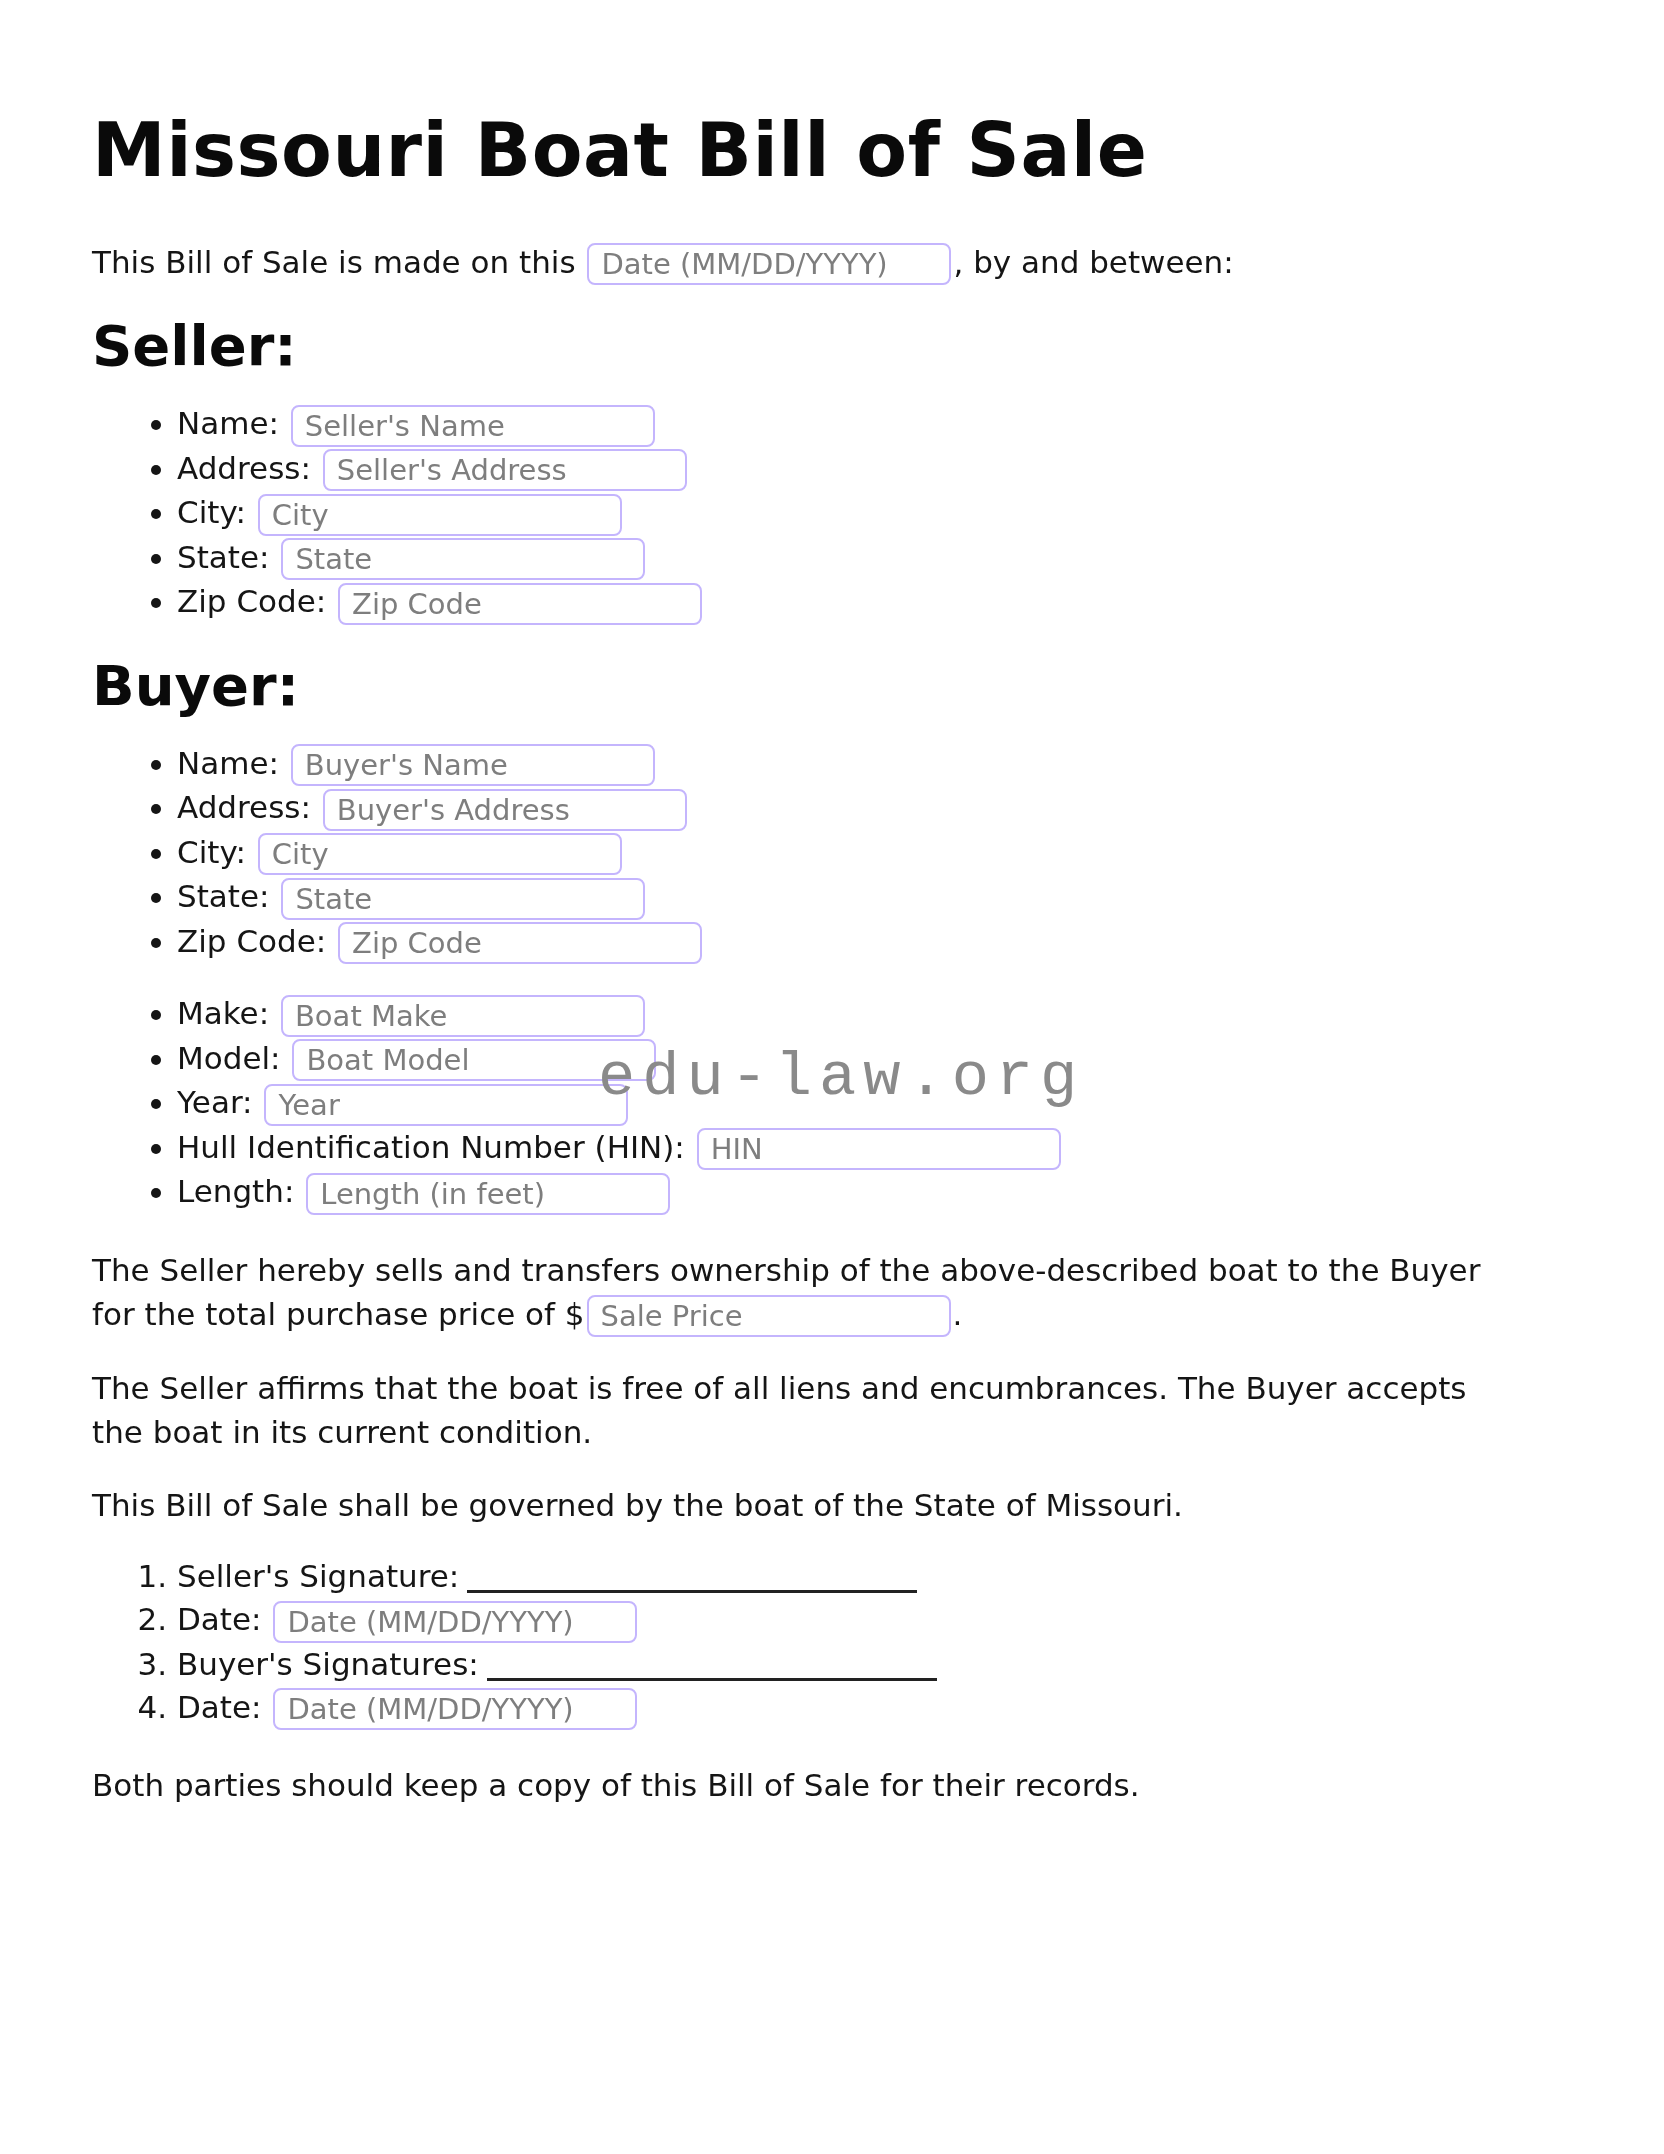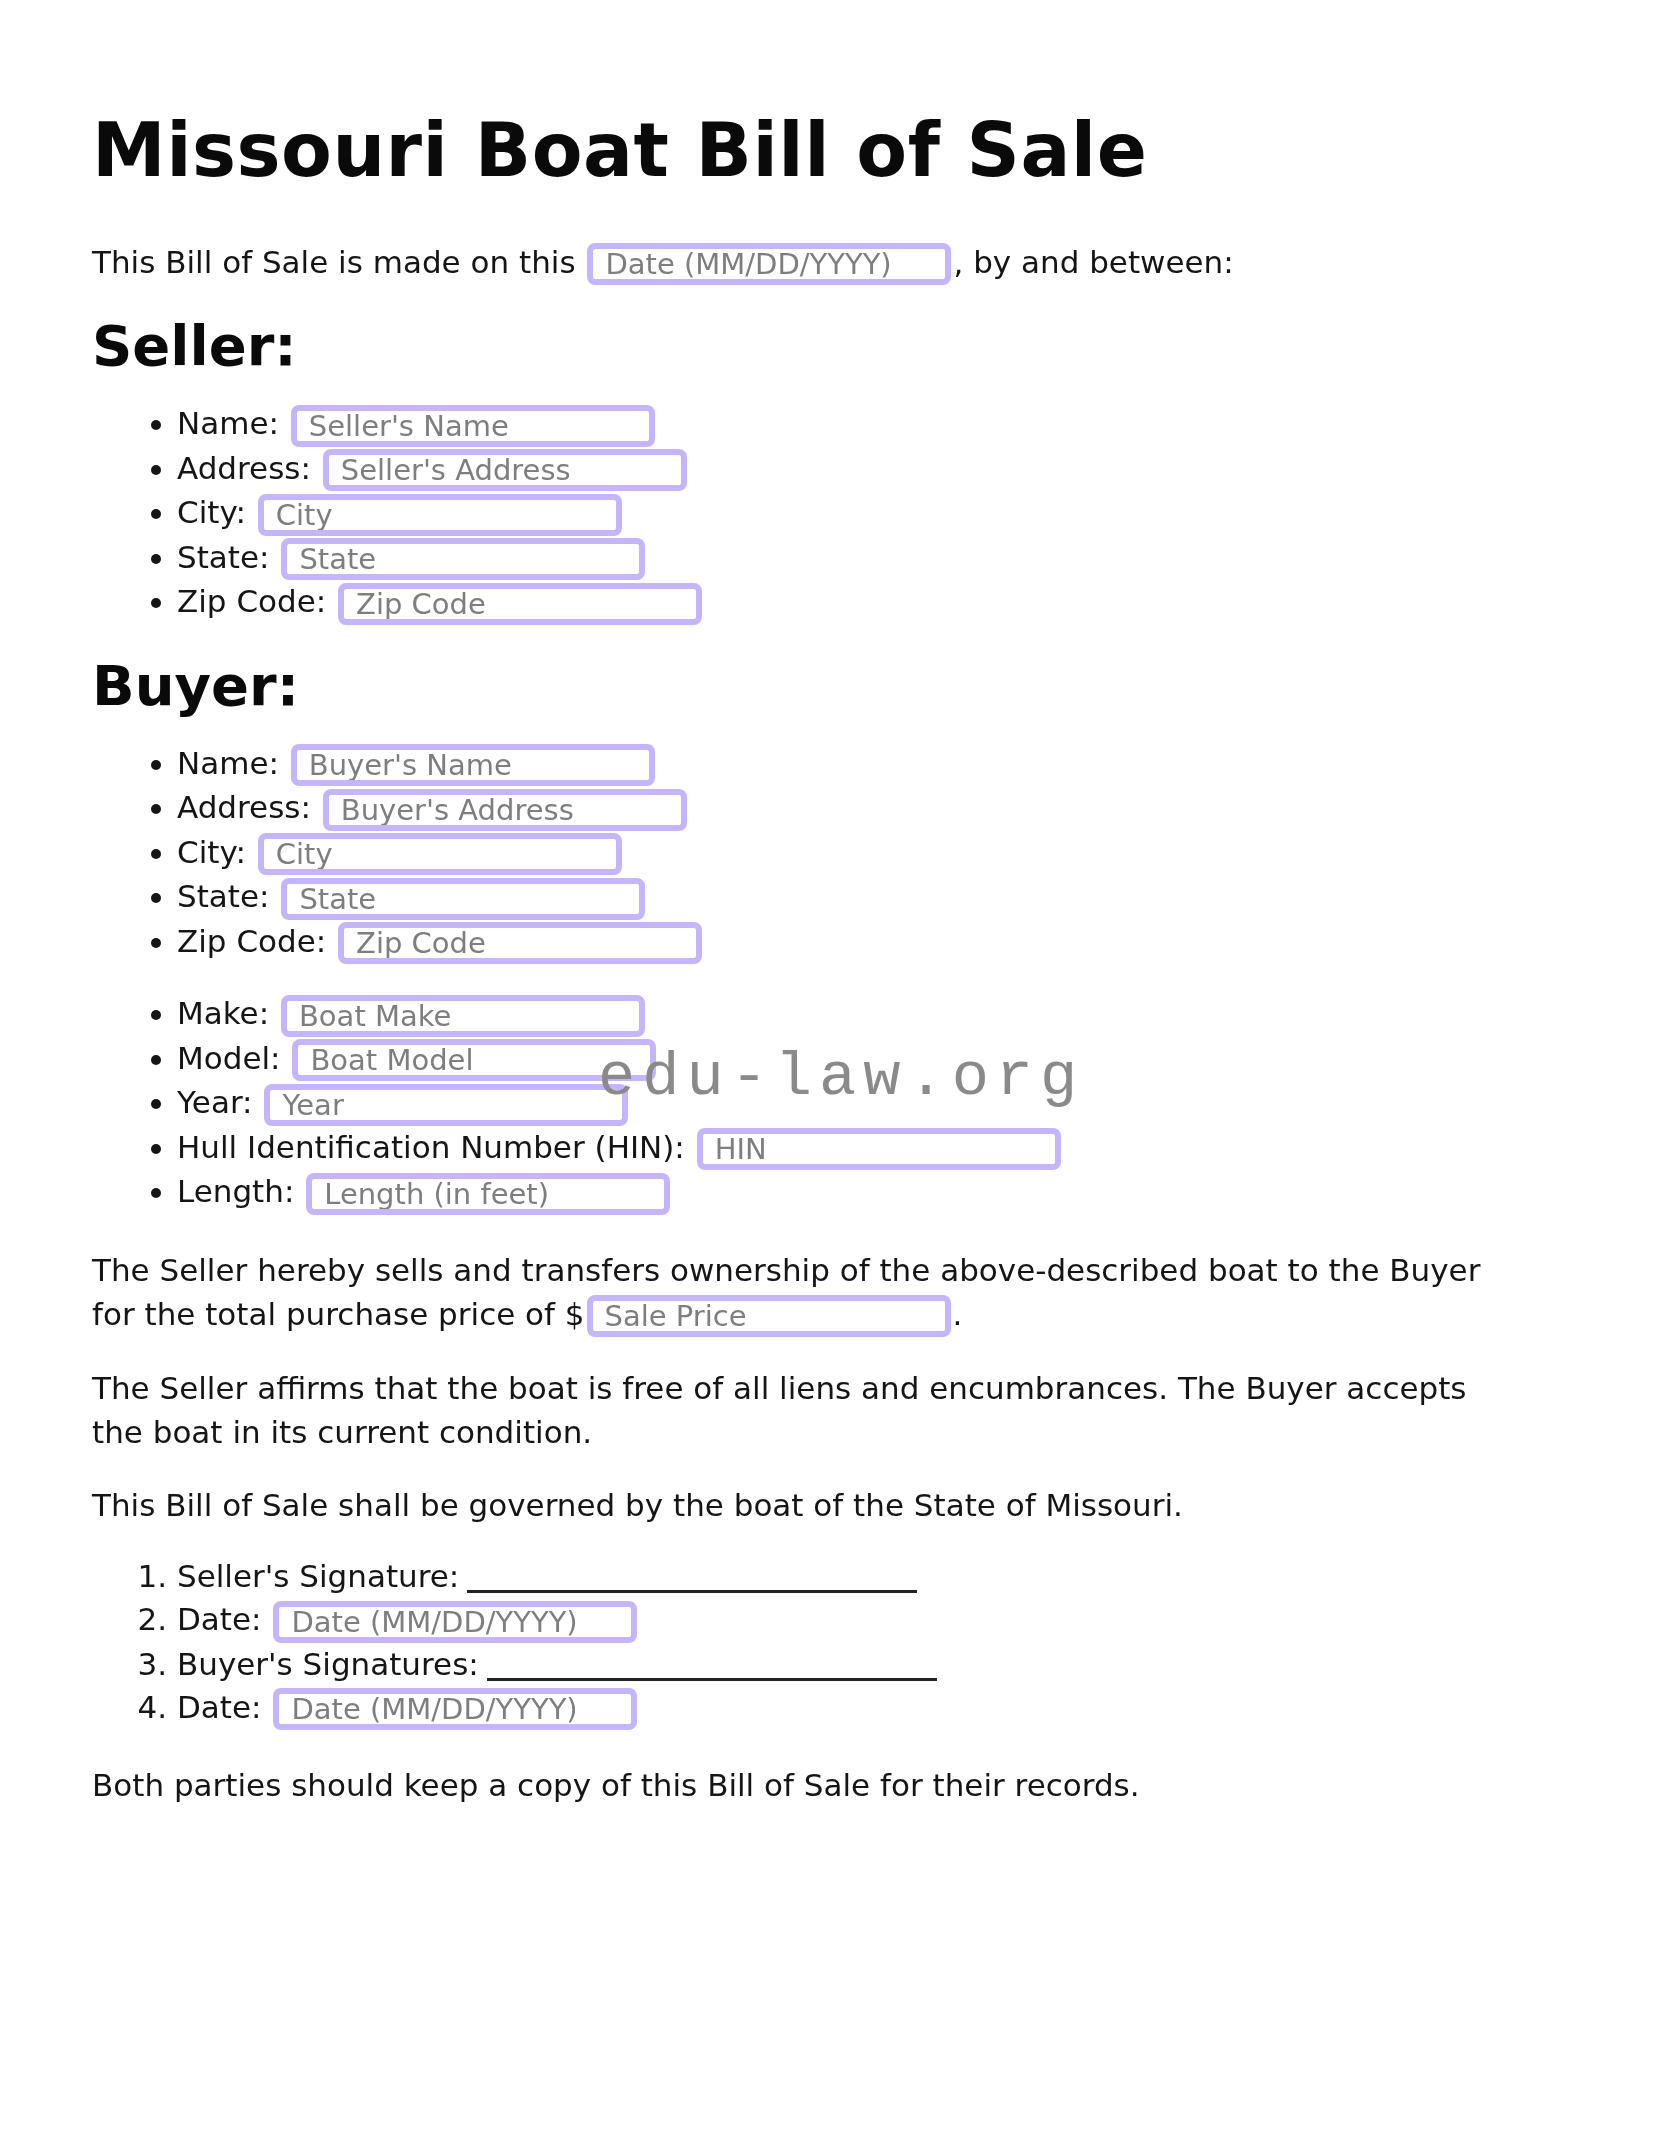--- a/index.html
+++ b/index.html
@@ -53,21 +53,21 @@
   ul.field-list li, ol.sig-list li {
     line-height: 43px;
   }
   input.fld {
     display: inline-block;
     box-sizing: border-box;
     width: 364px;
     height: 42px;
     margin: 0 2px;
     padding: 0 12px;
-    border: 6px solid #c4b5fd;
+    border: 2px solid #c4b5fd;
     border-radius: 8px;
     background: #ffffff;
     font-family: "DejaVu Sans", "Liberation Sans", sans-serif;
     font-size: 29px;
     color: #333333;
     vertical-align: middle;
     outline: none;
   }
   input.fld::placeholder {
     color: #7e7e7e;

